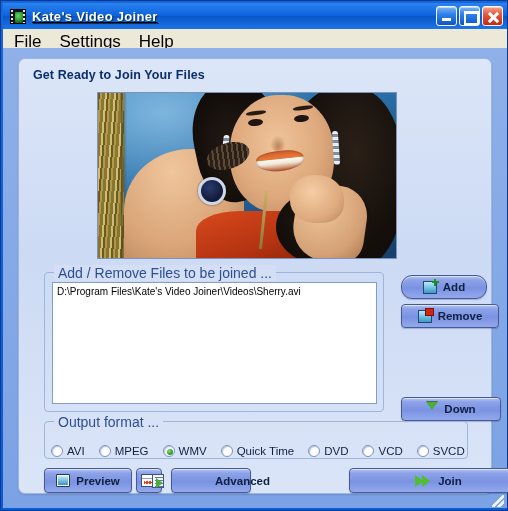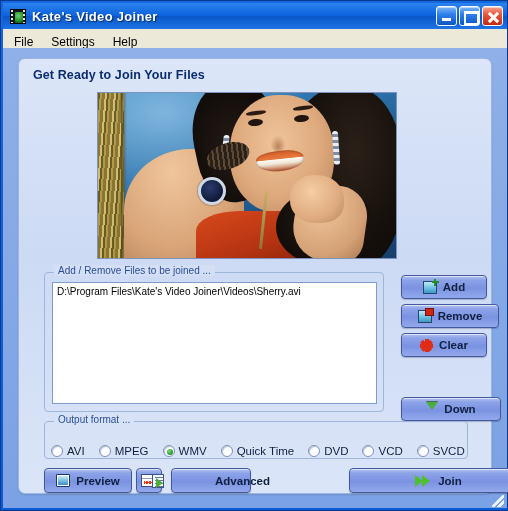--- a/index.html
+++ b/index.html
@@ -15,21 +15,21 @@
   #window {
     position: absolute; left: 0; top: 0; width: 508px; height: 511px;
     background: linear-gradient(180deg,#1367e0 0%,#0a5bd6 100%);
     border: 1px solid #08398c;
   }
 
   
   #titlebar {
     position: absolute; left: 2px; top: 2px; width: 504px; height: 26px;
     background: linear-gradient(180deg,#2b83ee 0%,#0d63dd 48%,#0a57c8 52%,#1e74e6 100%);
-    display: flex; align-items: center;
+    display: flex; align-items: center; text-decoration: underline;
   }
   #app-icon {
     width: 16px; height: 15px; margin-left: 7px; margin-right: 6px;
     background: #101820; position: relative; flex: none;
     border: 1px solid #000;
   }
   #app-icon::before {
     content: ""; position: absolute; left: 0; top: 0; width: 2px; height: 100%;
     background: repeating-linear-gradient(180deg,#e8e8d8 0 2px,#101820 2px 4px);
   }
@@ -72,21 +72,21 @@
   }
   .winbtn.close .g::before { transform: rotate(45deg); }
   .winbtn.close .g::after  { transform: rotate(-45deg); }
 
   
   #menubar {
     position: absolute; left: 2px; top: 28px; width: 504px; height: 19px;
     background: #ece9d8; display: flex; align-items: center;
   }
   .menu-item {
-    font-size: 12px; color: #000; padding: 8px 9px 2px 9px;
+    font-size: 17px; color: #000; padding: 8px 9px 2px 9px;
     white-space: nowrap;
   }
   .menu-item:first-child { margin-left: 2px; }
 
   
   #client {
     position: absolute; left: 2px; top: 47px; width: 504px; height: 460px;
     background: linear-gradient(180deg,#8fb0e8 0%,#7ba2e4 100%);
   }
   #panel {
@@ -213,21 +213,21 @@
     border-radius: 50% 40% 35% 50%;
   }
 
   
   .group {
     position: absolute;
     border: 1px solid #9fb5da; border-radius: 4px;
   }
   .group > .legend {
     position: absolute; top: -8px; left: 9px; padding: 0 4px;
-    font-size: 10px; color: #2b4f93;
+    font-size: 14px; color: #2b4f93;
     background: #d4dff6;
     white-space: nowrap;
   }
   #group-files { left: 25px; top: 213px; width: 340px; height: 140px; }
   #group-format { left: 25px; top: 362px; width: 424px; height: 38px; }
   #group-format > .legend { background: #d8e2f7; }
 
   
   #filelist {
     position: absolute; left: 7px; top: 9px; width: 325px; height: 122px;
@@ -245,21 +245,21 @@
     background: linear-gradient(180deg,#b4c4f2 0%,#8da3e8 18%,#7b92e2 55%,#93a9ec 100%);
     border: 1px solid #46589c; border-radius: 4px;
     box-shadow: inset 0 1px 0 rgba(255,255,255,.55), 0 1px 1px rgba(20,35,80,.25);
     display: flex; align-items: center; justify-content: center;
     font-size: 11.5px; font-weight: bold; color: #10203f;
     cursor: default; white-space: nowrap;
   }
   .btn .lbl { margin-left: 6px; }
   .btn .ico { flex: none; position: relative; }
 
-  #btn-add    { left: 382px; top: 216px; width: 86px; height: 24px; }
+  #btn-add    { left: 382px; top: 216px; width: 86px; height: 24px; border-radius: 11px; }
   #btn-remove { left: 382px; top: 245px; width: 98px; height: 24px; }
   #btn-clear  { left: 382px; top: 274px; width: 86px; height: 24px; }
   #btn-up     { left: 382px; top: 309px; width: 86px; height: 24px; }
   #btn-down   { left: 382px; top: 338px; width: 100px; height: 24px; }
 
   
   .ico-pic {
     width: 14px; height: 13px; border: 1px solid #24476e;
     background: linear-gradient(180deg,#bfe8f7 0%,#6cc0e2 55%,#3f97c4 100%);
   }
@@ -447,24 +447,20 @@
       </div>
 
       <div class="btn" id="btn-add">
         <span class="ico ico-pic"></span>
         <span class="lbl">Add</span>
       </div>
       <div class="btn" id="btn-remove">
         <span class="ico ico-pic-rm"></span>
         <span class="lbl">Remove</span>
       </div>
-      <div class="btn" id="btn-clear">
-        <span class="ico ico-aster"></span>
-        <span class="lbl">Clear</span>
-      </div>
       <div class="btn" id="btn-down">
         <span class="ico ico-down"></span>
         <span class="lbl">Down</span>
       </div>
 
       <div class="group" id="group-format">
         <div class="legend">Output format ...</div>
         <div id="radios">
           <label class="radio">
             <span class="dot"></span>

